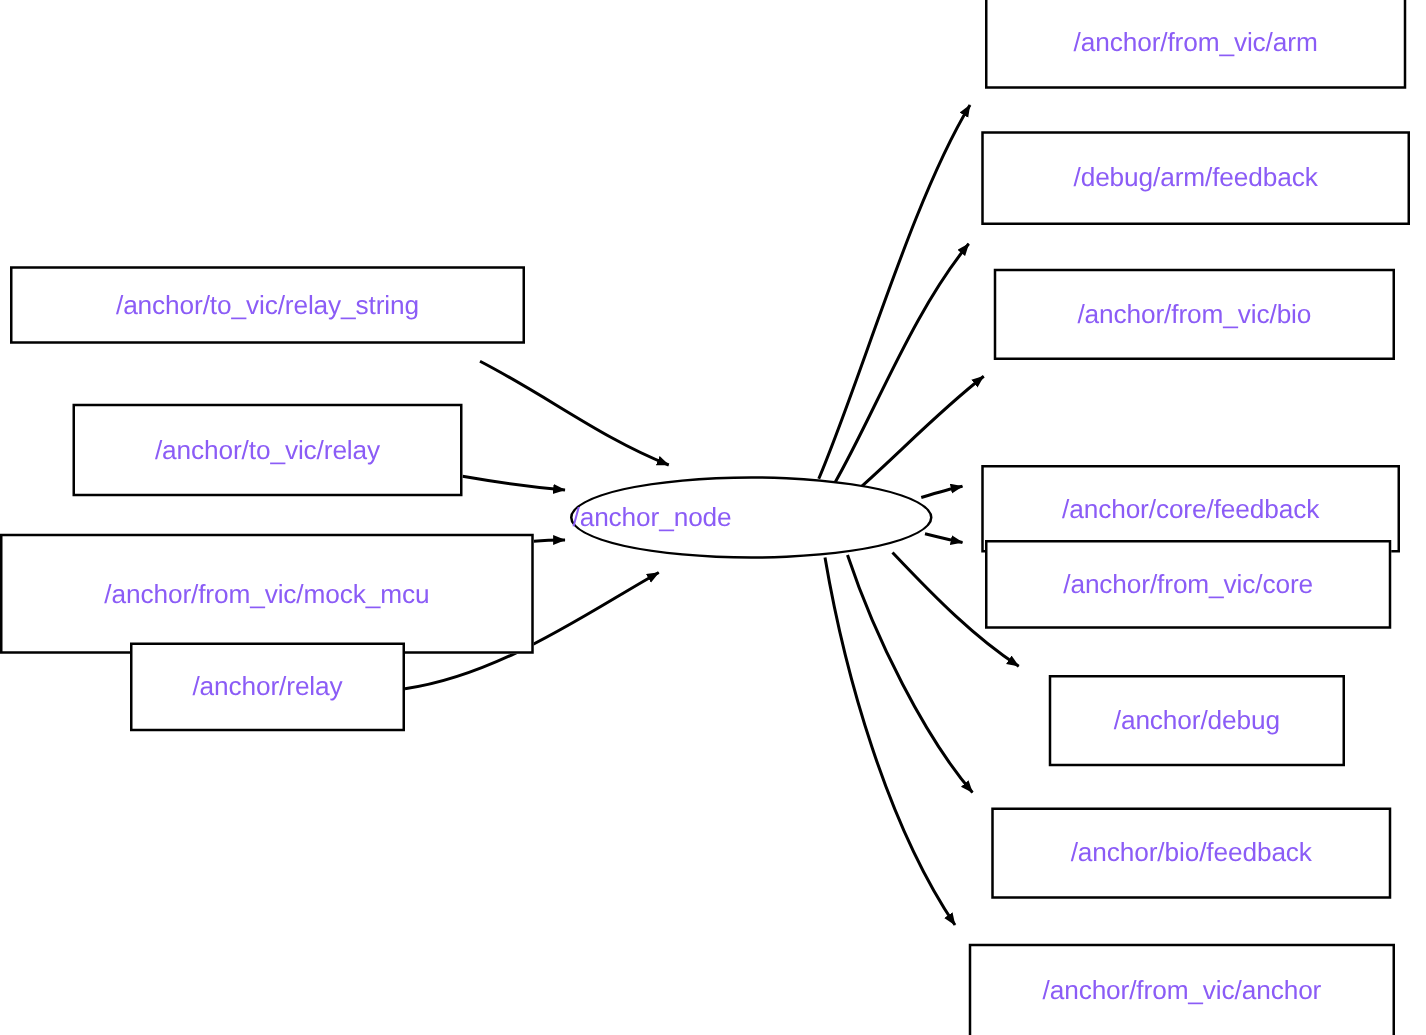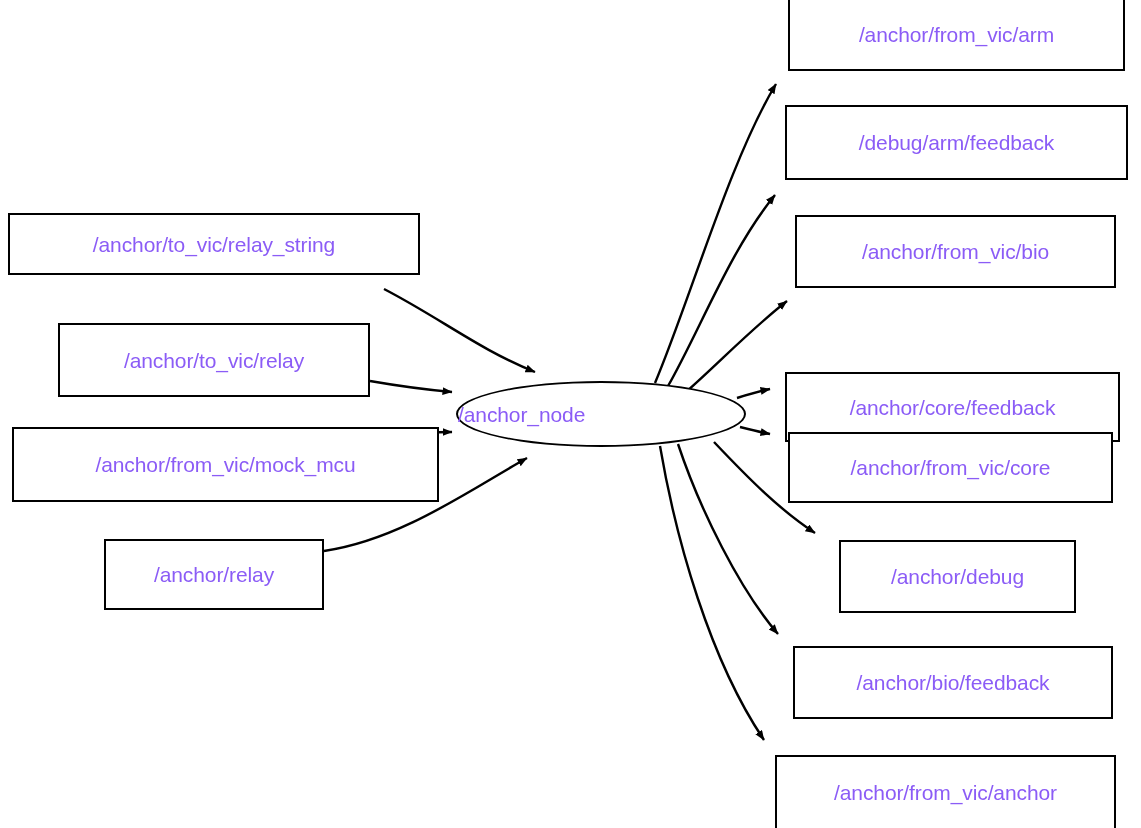--- a/index.html
+++ b/index.html
@@ -86,24 +86,24 @@
     <span class="node-label">/anchor_node</span>
   </div>
 
   <div id="left-nodes">
       <div class="node-box" style="left: 8px; top: 213px; width: 412px; height: 62px;">
         <span class="node-label">/anchor/to_vic/relay_string</span>
       </div>
       <div class="node-box" style="left: 58px; top: 323px; width: 312px; height: 74px;">
         <span class="node-label">/anchor/to_vic/relay</span>
       </div>
-      <div class="node-box" style="left: 12px; top: 427px; width: 427px; height: 75px;">
+      <div class="node-box" style="left: 0px; top: 427px; width: 427px; height: 96px;">
         <span class="node-label">/anchor/from_vic/mock_mcu</span>
       </div>
-      <div class="node-box" style="left: 104px; top: 539px; width: 220px; height: 71px;">
+      <div class="node-box" style="left: 104px; top: 514px; width: 220px; height: 71px;">
         <span class="node-label">/anchor/relay</span>
       </div>
     </div>
 
   <div id="right-nodes">
       <div class="node-box" style="left: 788px; top: -2px; width: 337px; height: 73px;">
         <span class="node-label">/anchor/from_vic/arm</span>
       </div>
       <div class="node-box" style="left: 785px; top: 105px; width: 343px; height: 75px;">
         <span class="node-label">/debug/arm/feedback</span>

